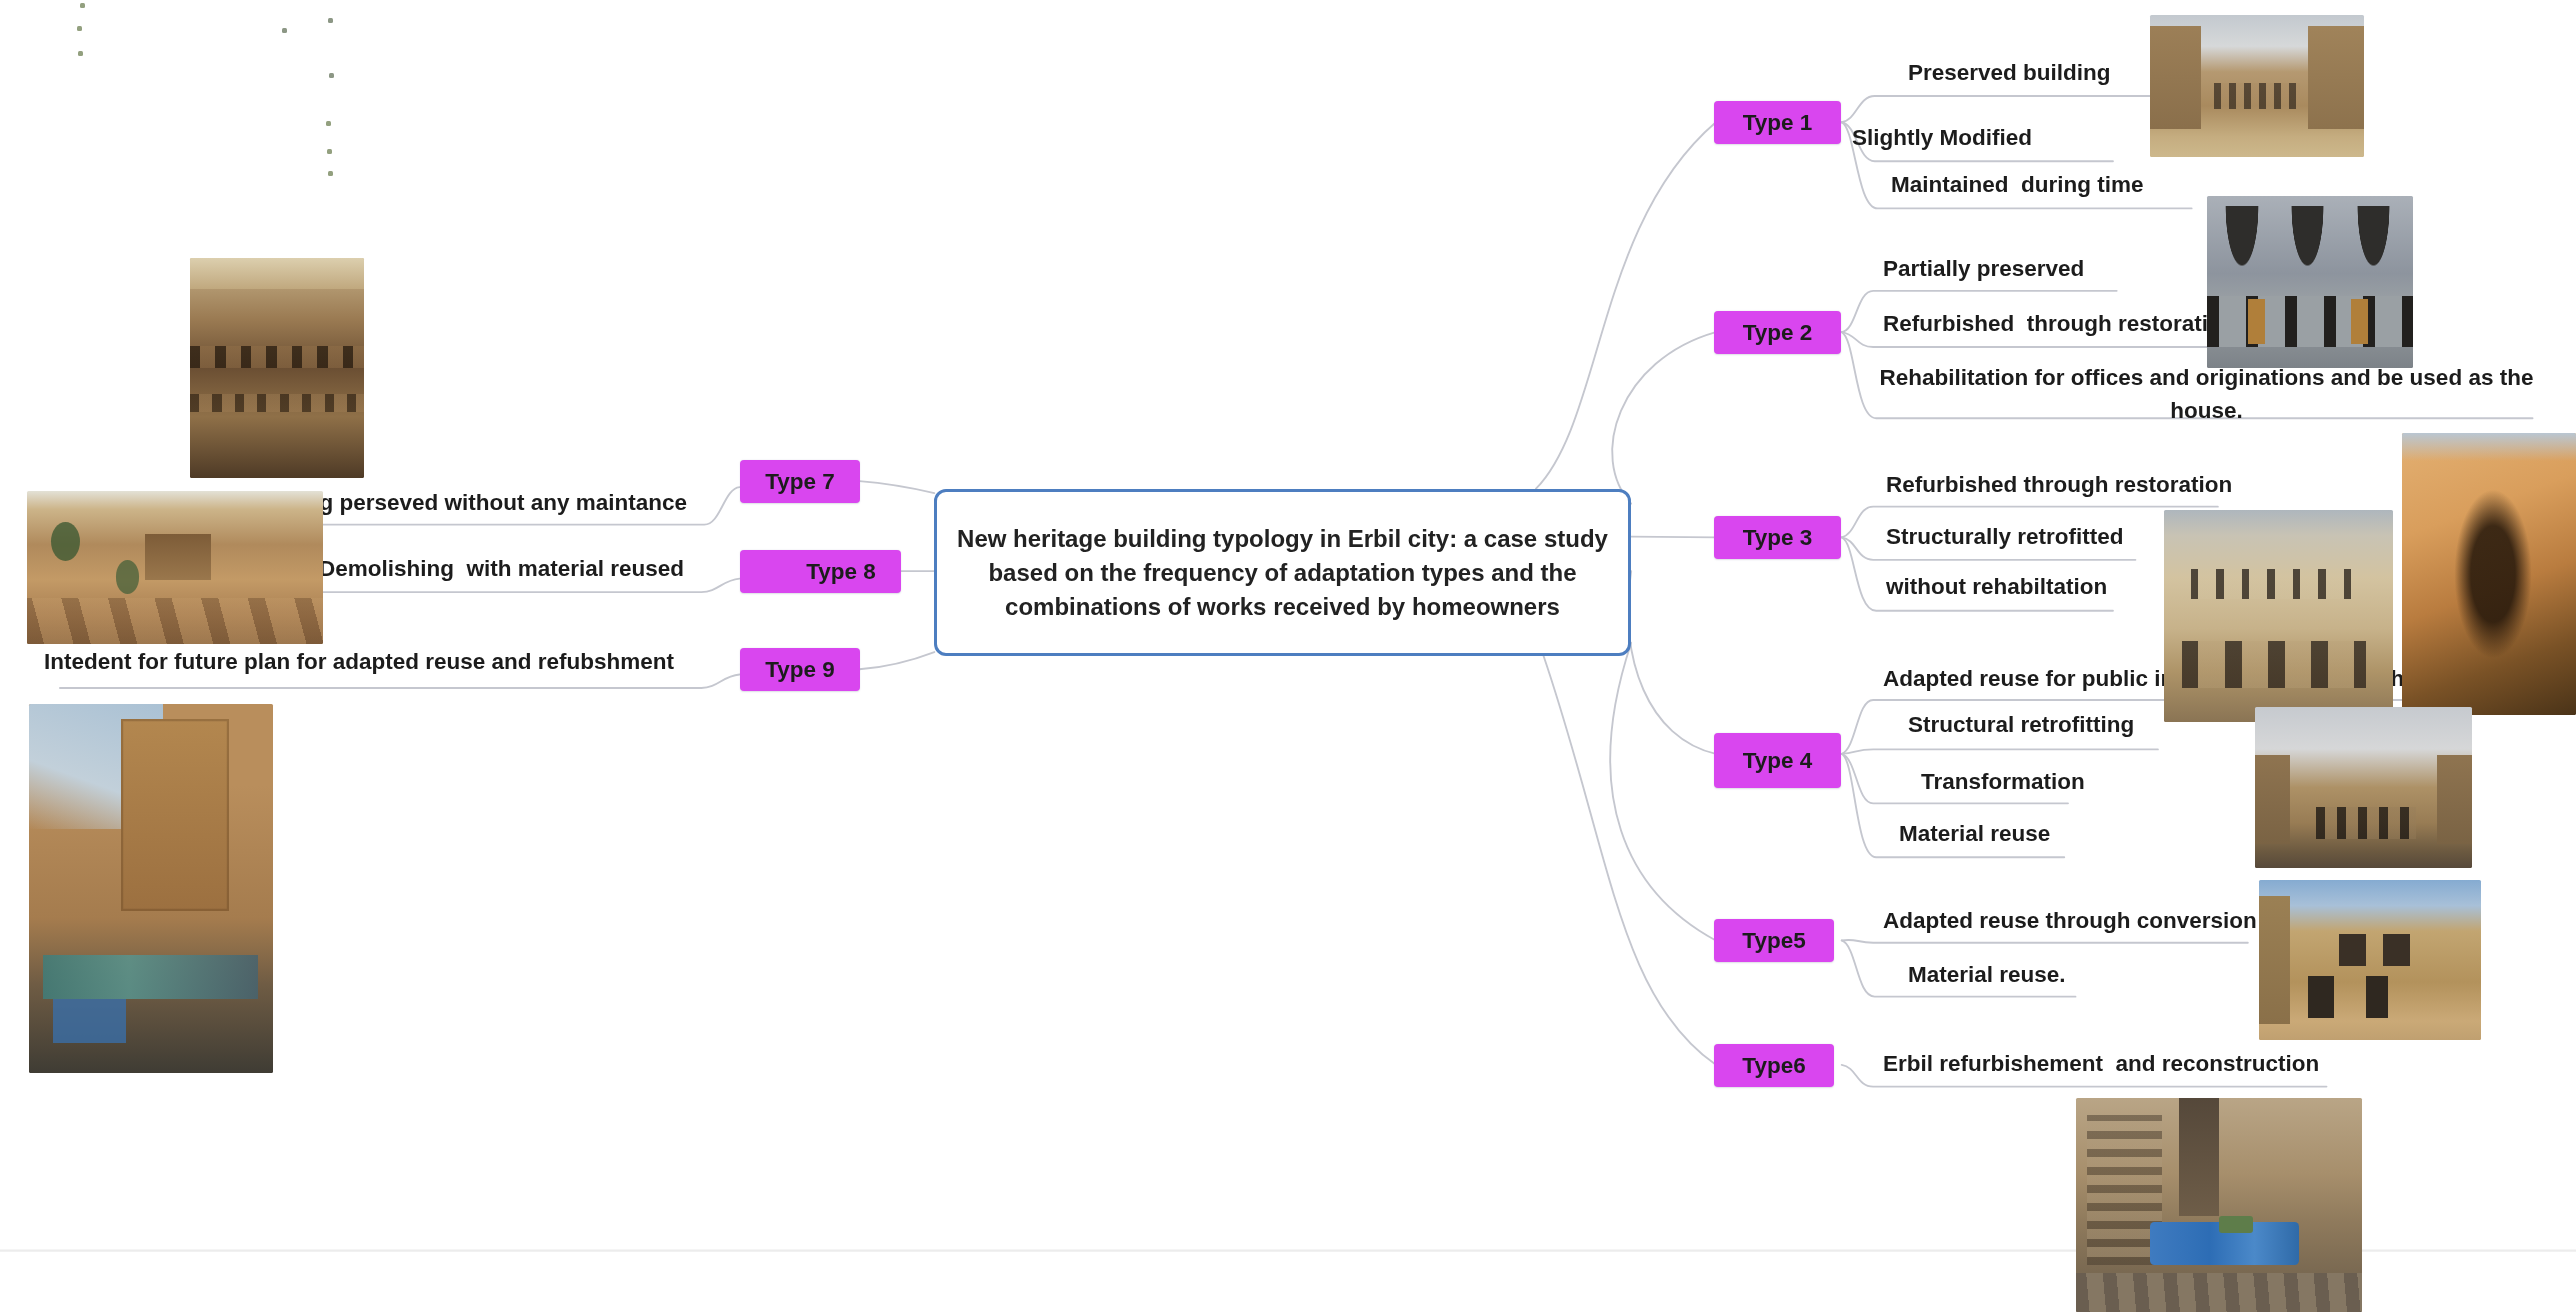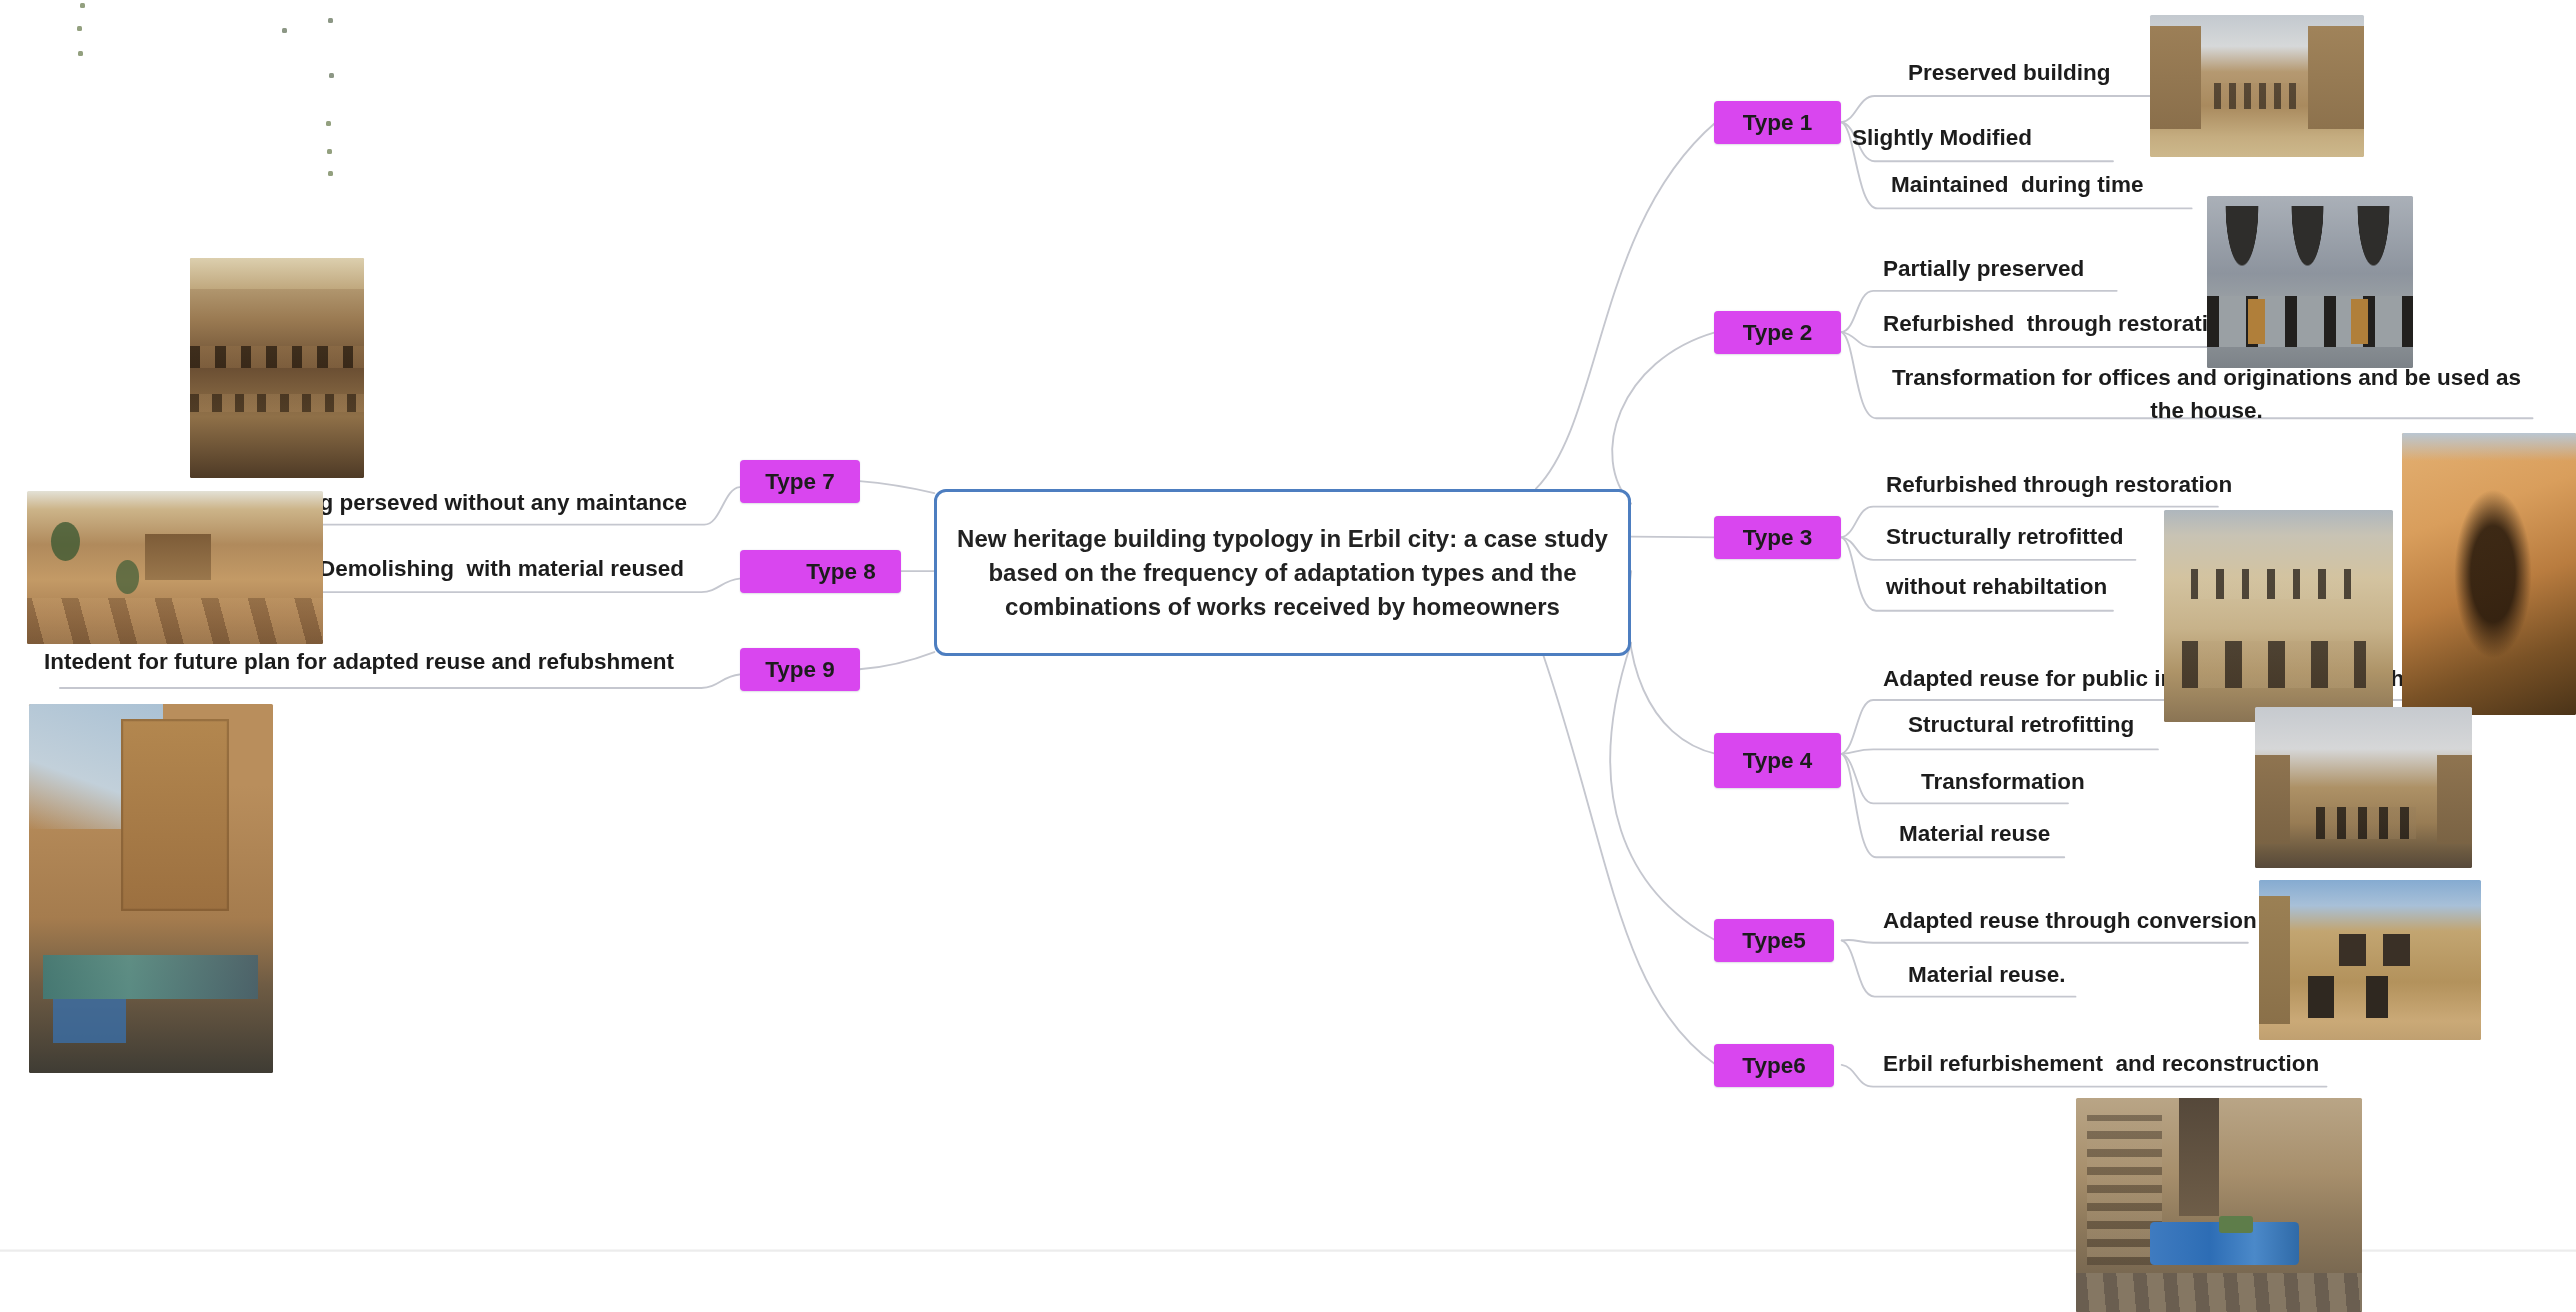--- a/index.html
+++ b/index.html
@@ -93,21 +93,21 @@
   <div class="tnode" style="left:740px;top:460px;width:120px;height:43px;">Type 7</div>
   <div class="tnode" style="left:740px;top:550px;width:120px;height:43px;padding-left:41px;">Type 8</div>
   <div class="tnode" style="left:740px;top:648px;width:120px;height:43px;">Type 9</div>
 
   <div class="leaf leaf-r" style="left:1908px;top:59px;">Preserved building</div>
   <div class="leaf leaf-r" style="left:1852px;top:124px;">Slightly Modified</div>
   <div class="leaf leaf-r" style="left:1891px;top:171px;">Maintained  during time</div>
 
   <div class="leaf leaf-r" style="left:1883px;top:255px;">Partially preserved</div>
   <div class="leaf leaf-r" style="left:1883px;top:310px;">Refurbished  through restoration</div>
-  <div class="leaf leaf-r leaf-wrap" style="left:1877px;top:361px;width:659px;">Transformation  for  offices and originations and be used as the house.</div>
+  <div class="leaf leaf-r leaf-wrap" style="left:1877px;top:361px;width:659px;">Rehabilitation  for  offices and originations and be used as the house.</div>
 
   <div class="leaf leaf-r" style="left:1886px;top:471px;">Refurbished through restoration</div>
   <div class="leaf leaf-r" style="left:1886px;top:523px;">Structurally retrofitted</div>
   <div class="leaf leaf-r" style="left:1886px;top:573px;">without rehabiltation</div>
 
   <div class="leaf leaf-r" style="left:1883px;top:665px;">Adapted reuse for public interaction functions through</div>
   <div class="leaf leaf-r" style="left:1908px;top:711px;">Structural retrofitting</div>
   <div class="leaf leaf-r" style="left:1899px;top:768px;margin-left:22px;">Transformation</div>
   <div class="leaf leaf-r" style="left:1899px;top:820px;">Material reuse</div>
 

